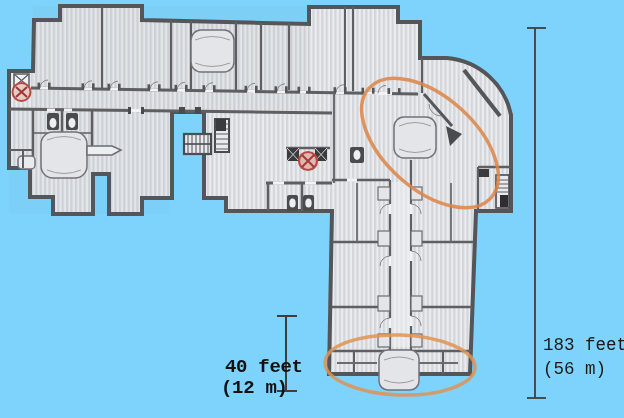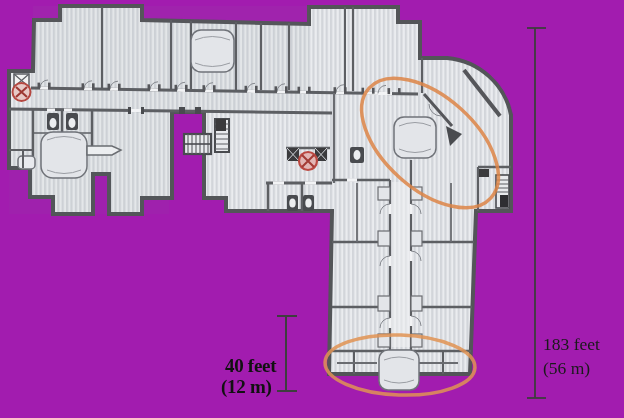--- a/index.html
+++ b/index.html
@@ -1,16 +1,16 @@
 <!DOCTYPE html>
 <html><head>
 <meta charset="utf-8">
 <style>
 html,body{margin:0;padding:0;background:#ffffff;}
-#page{position:relative;width:624px;height:418px;background:#a21caf;font-family:Liberation Serif, serif;}
+#page{position:relative;width:624px;height:418px;background:#7dd3fc;font-family:Liberation Mono, monospace;}
 svg{position:absolute;left:0;top:0;}
 </style>
 </head>
 <body>
 <div id="page">
 <svg width="624" height="418" viewBox="0 0 624 418">
 <defs>
 <pattern id="hatch" width="4.4" height="8" patternUnits="userSpaceOnUse">
 <rect width="4.4" height="8" fill="#eaecef"></rect>
 <rect width="2.2" height="8" fill="#d2d5da"></rect>

